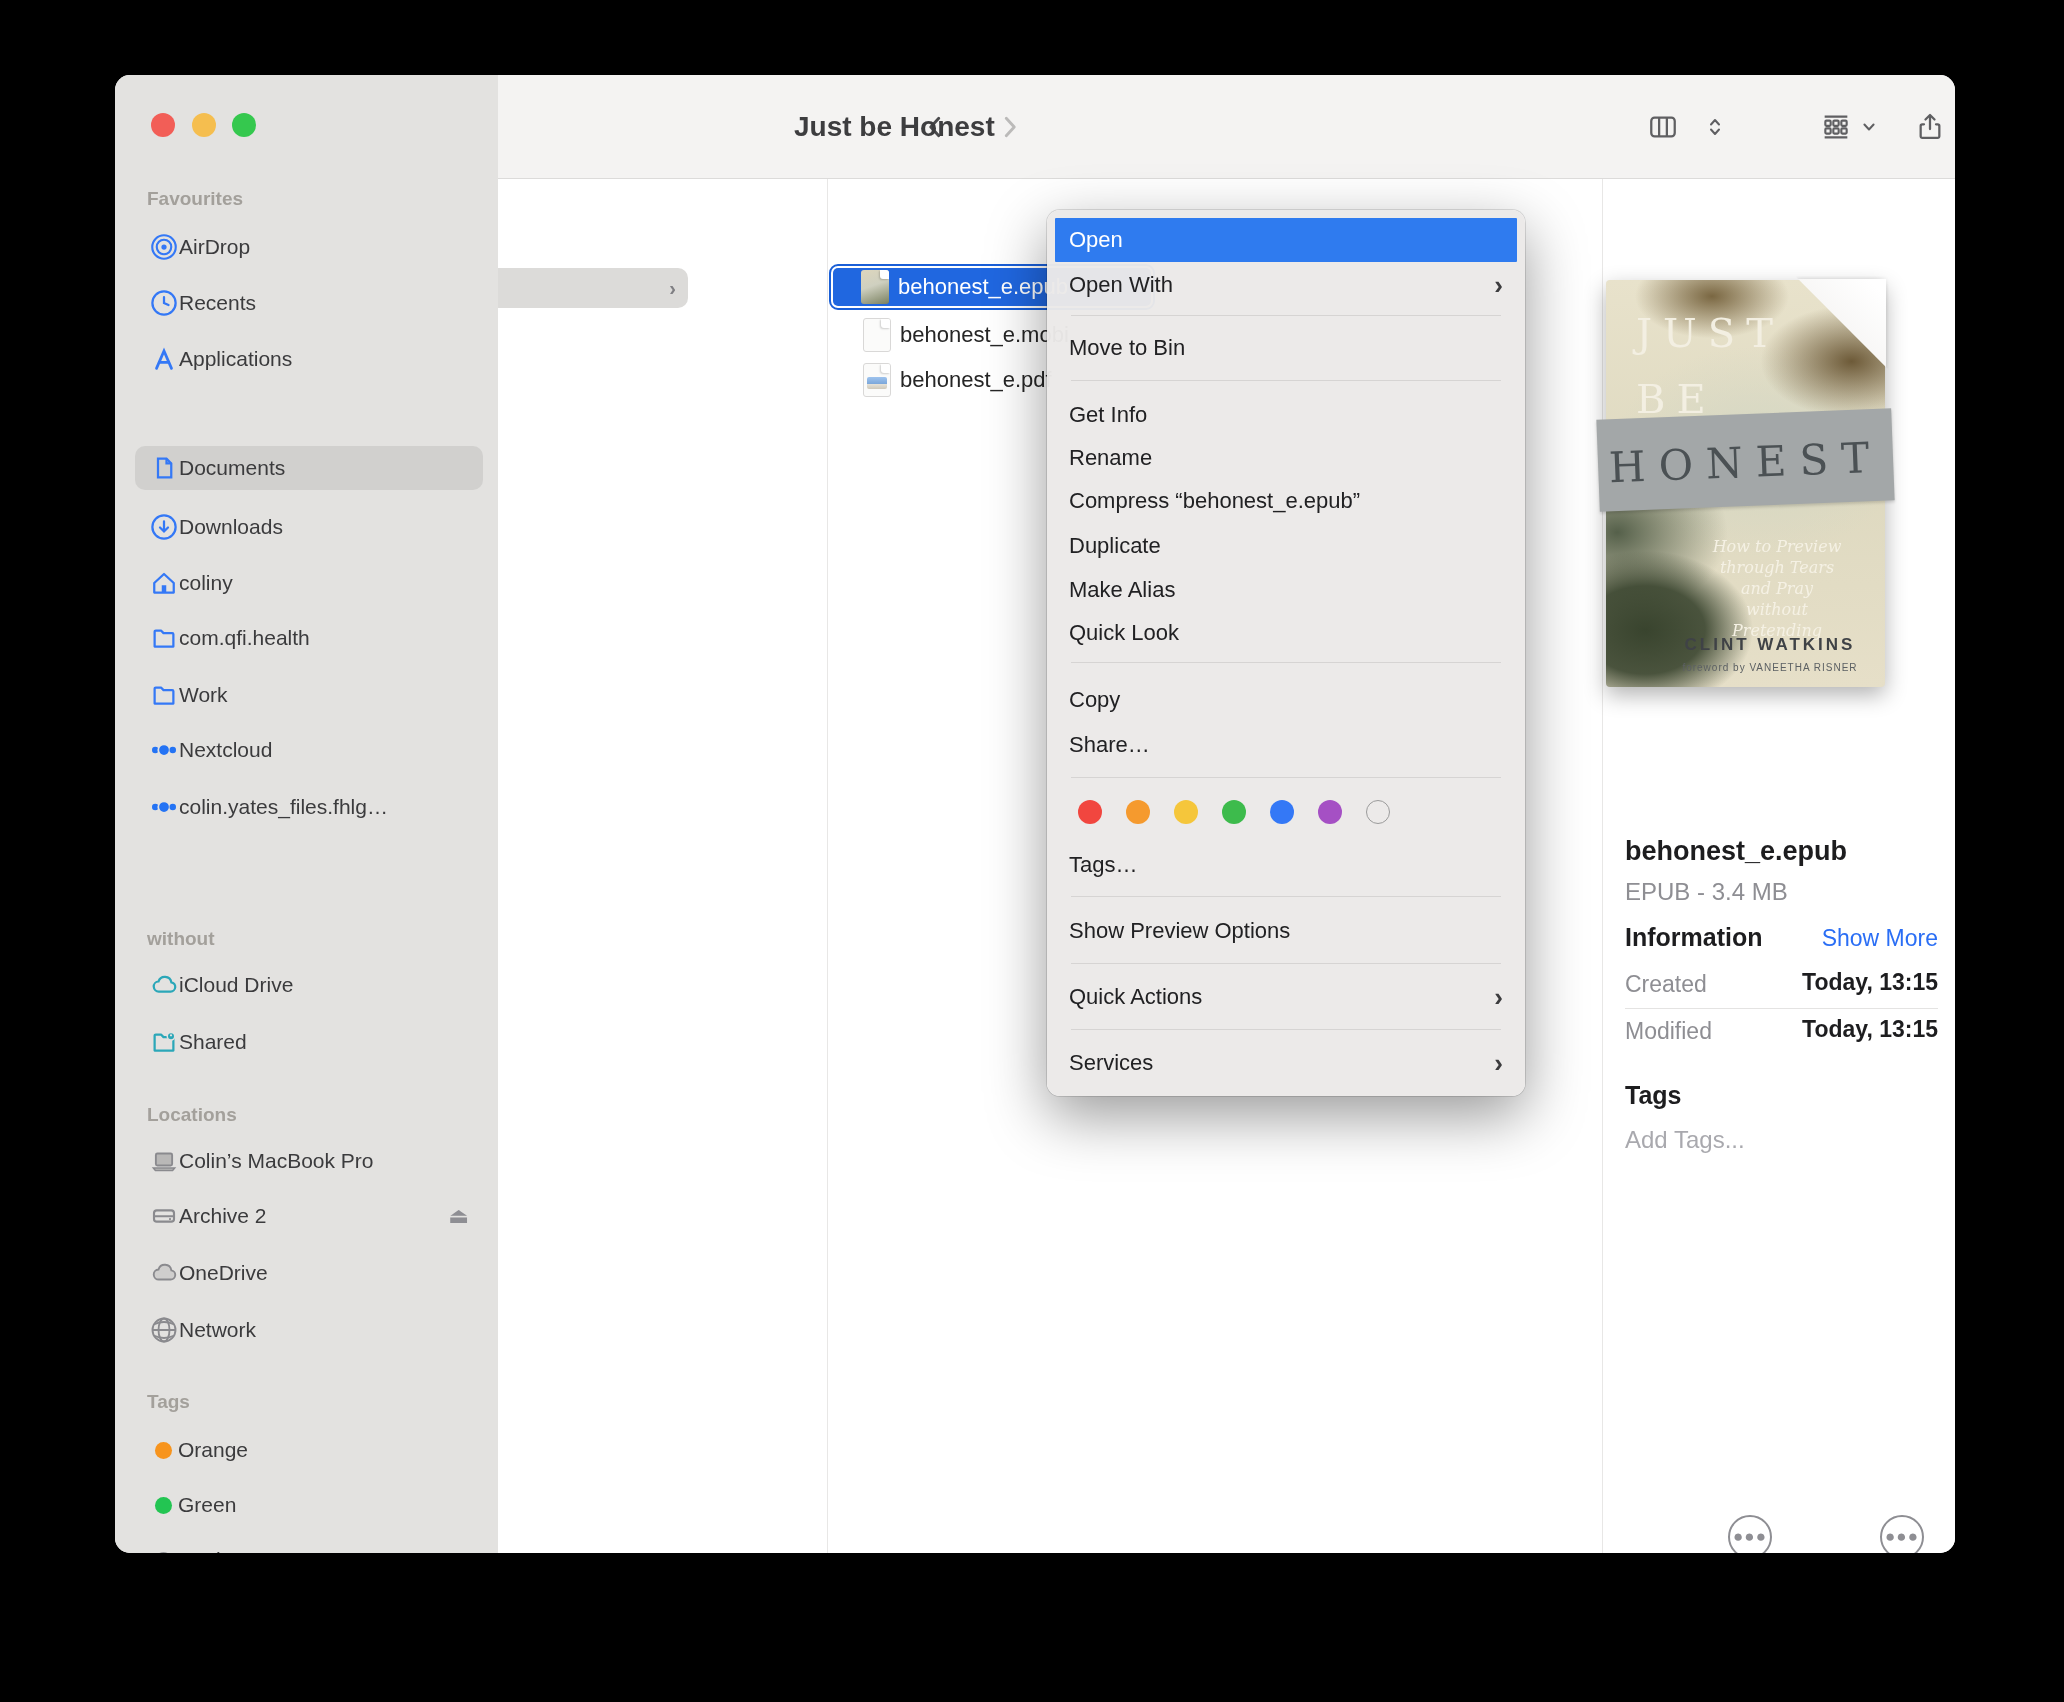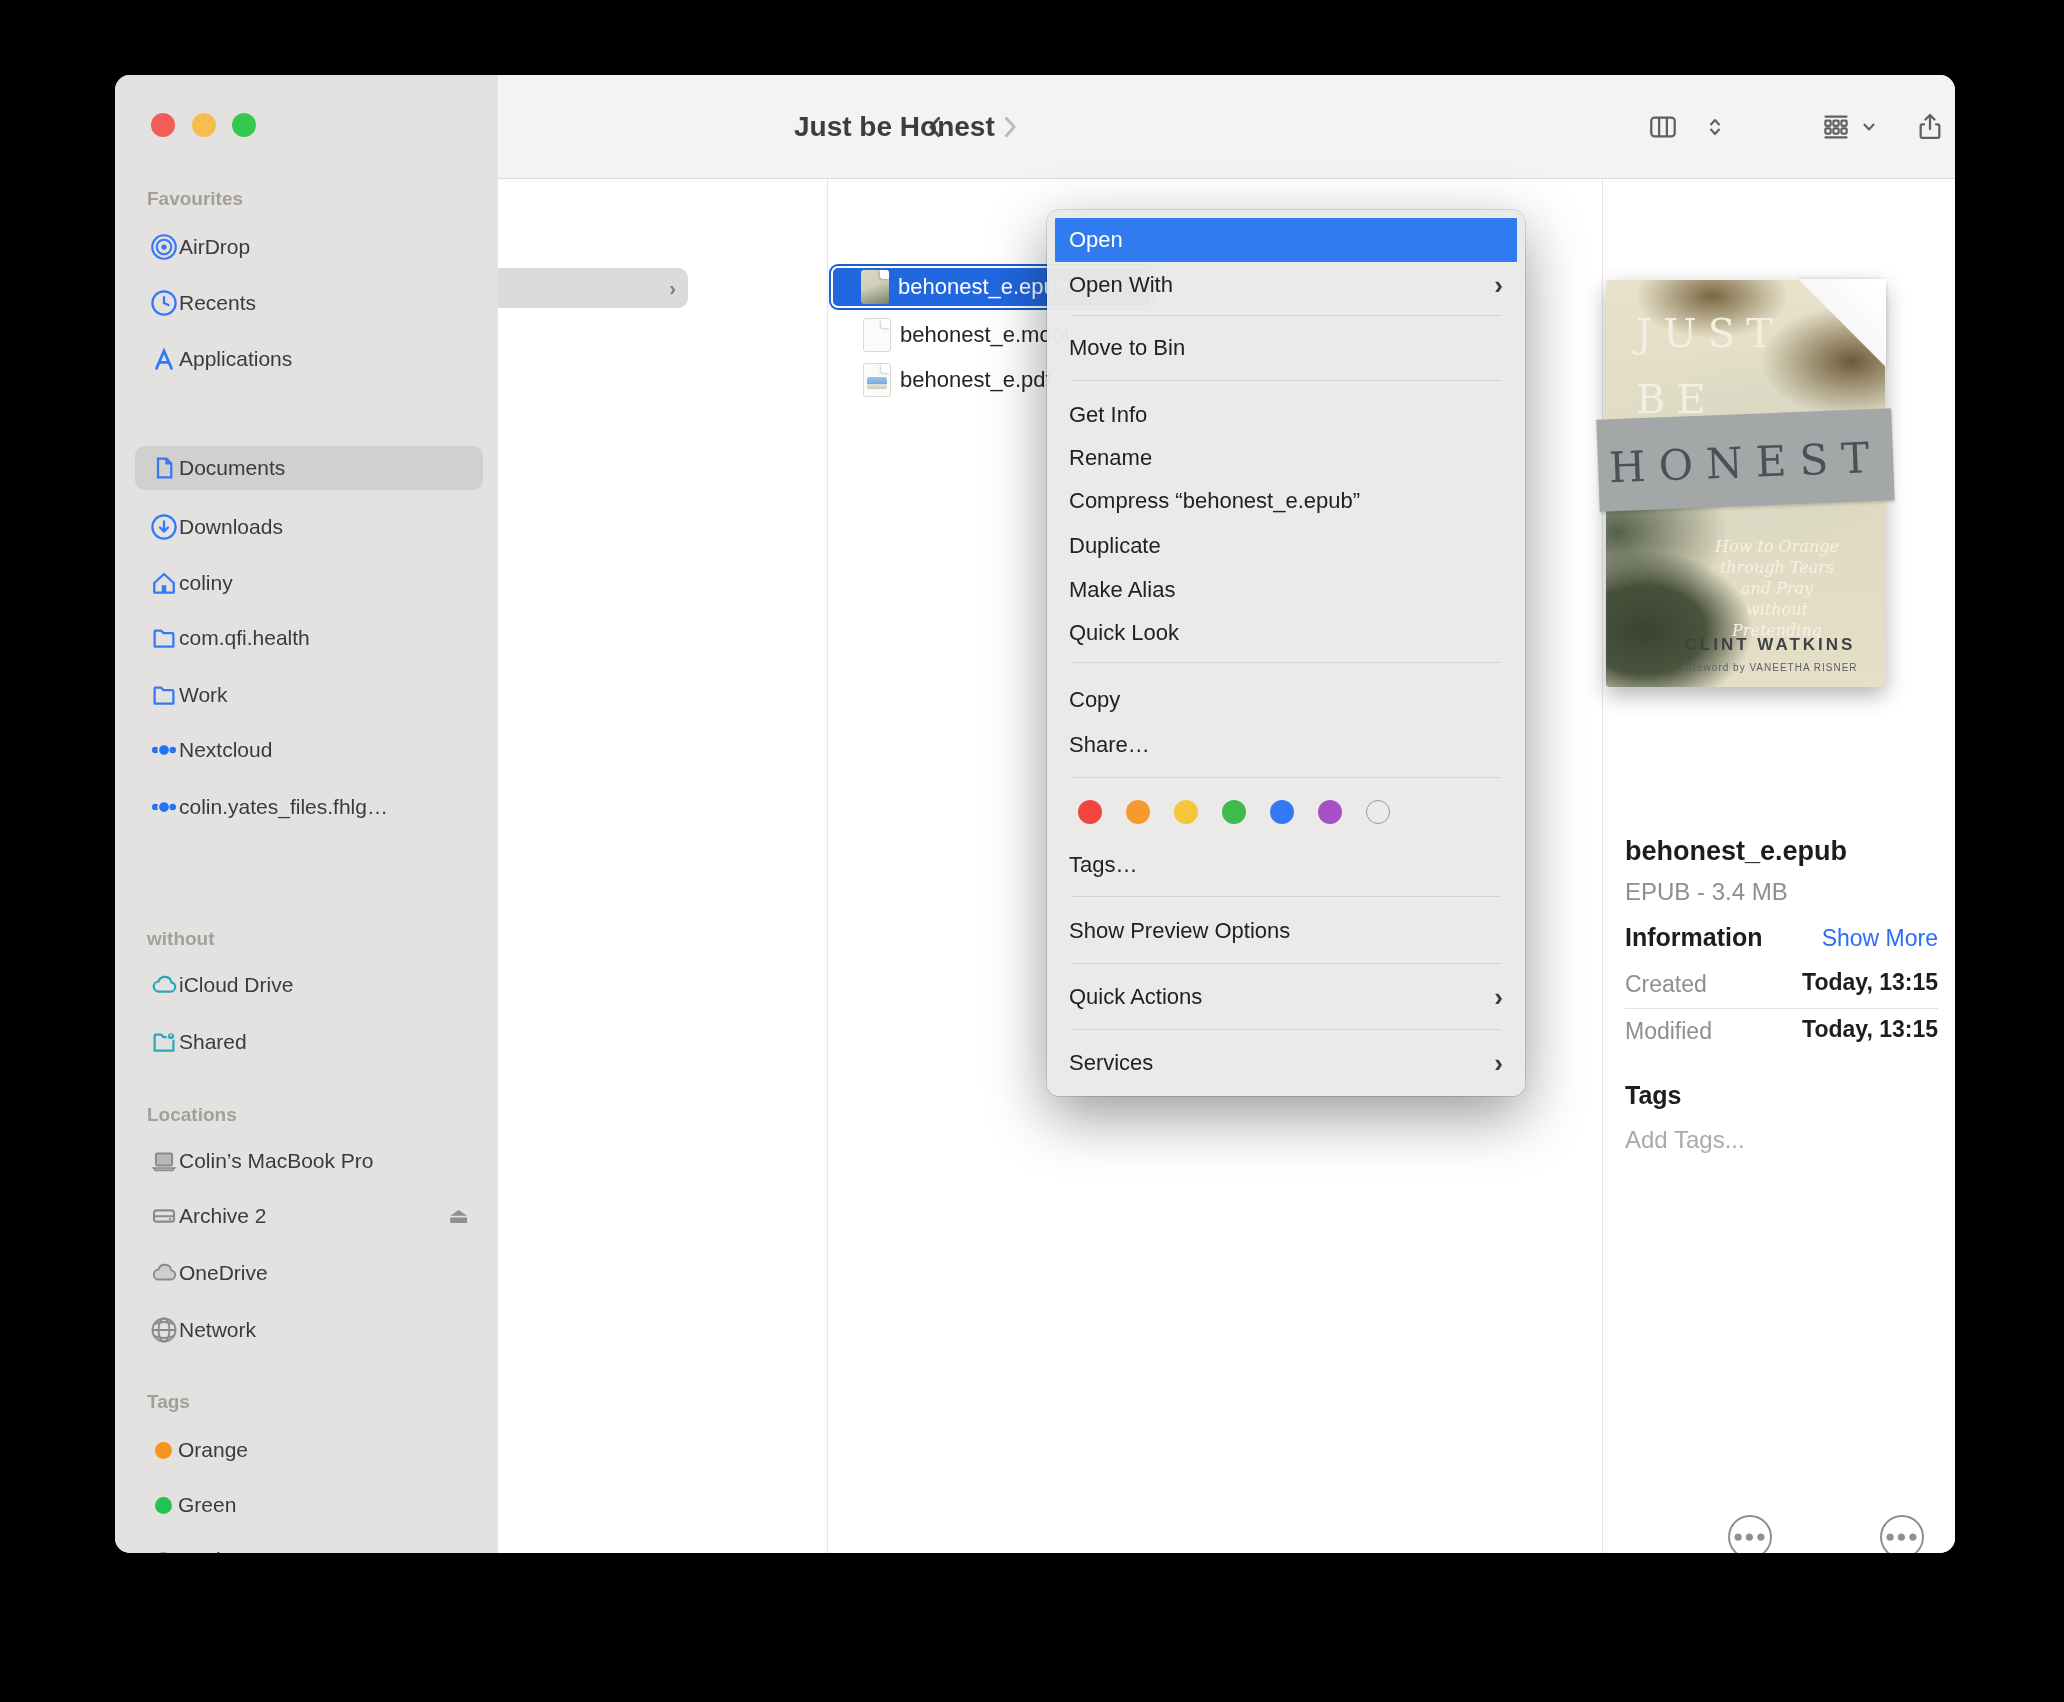--- a/index.html
+++ b/index.html
@@ -323,21 +323,21 @@
       <span>behonest_e.pdf</span>
         </div>
 
     <div class="cover cv-serif">
       <div class="abs" style="left:30px;top:30px;font-size:40px;letter-spacing:11px;color:#f3efe2;">JUST</div>
       <div class="abs" style="left:30px;top:96px;font-size:40px;letter-spacing:11px;color:#f3efe2;">BE</div>
       <div class="coverband">
         <div style="text-align:center;font-size:42px;letter-spacing:13px;color:#4b5154;margin-top:24px;">HONEST</div>
       </div>
       <div class="abs" style="right:18px;top:256px;width:180px;text-align:center;font-style:italic;font-size:16px;line-height:21px;color:#f5f1e4;">
-        <div>How to Orange</div>
+        <div>How to Preview</div>
         <div>through Tears</div>
         <div>and Pray</div>
         <div>without</div>
         <div>Pretending</div>
       </div>
       <div class="abs" style="right:10px;bottom:32px;width:210px;text-align:center;font-family:'Liberation Sans',sans-serif;font-weight:700;font-size:17px;letter-spacing:3px;color:#3f4246;">CLINT WATKINS</div>
       <div class="abs" style="right:10px;bottom:14px;width:210px;text-align:center;font-family:'Liberation Sans',sans-serif;font-size:10px;letter-spacing:1px;color:#5c6063;">foreword by VANEETHA RISNER</div>
       <div class="coverfold"></div>
     </div>
 

